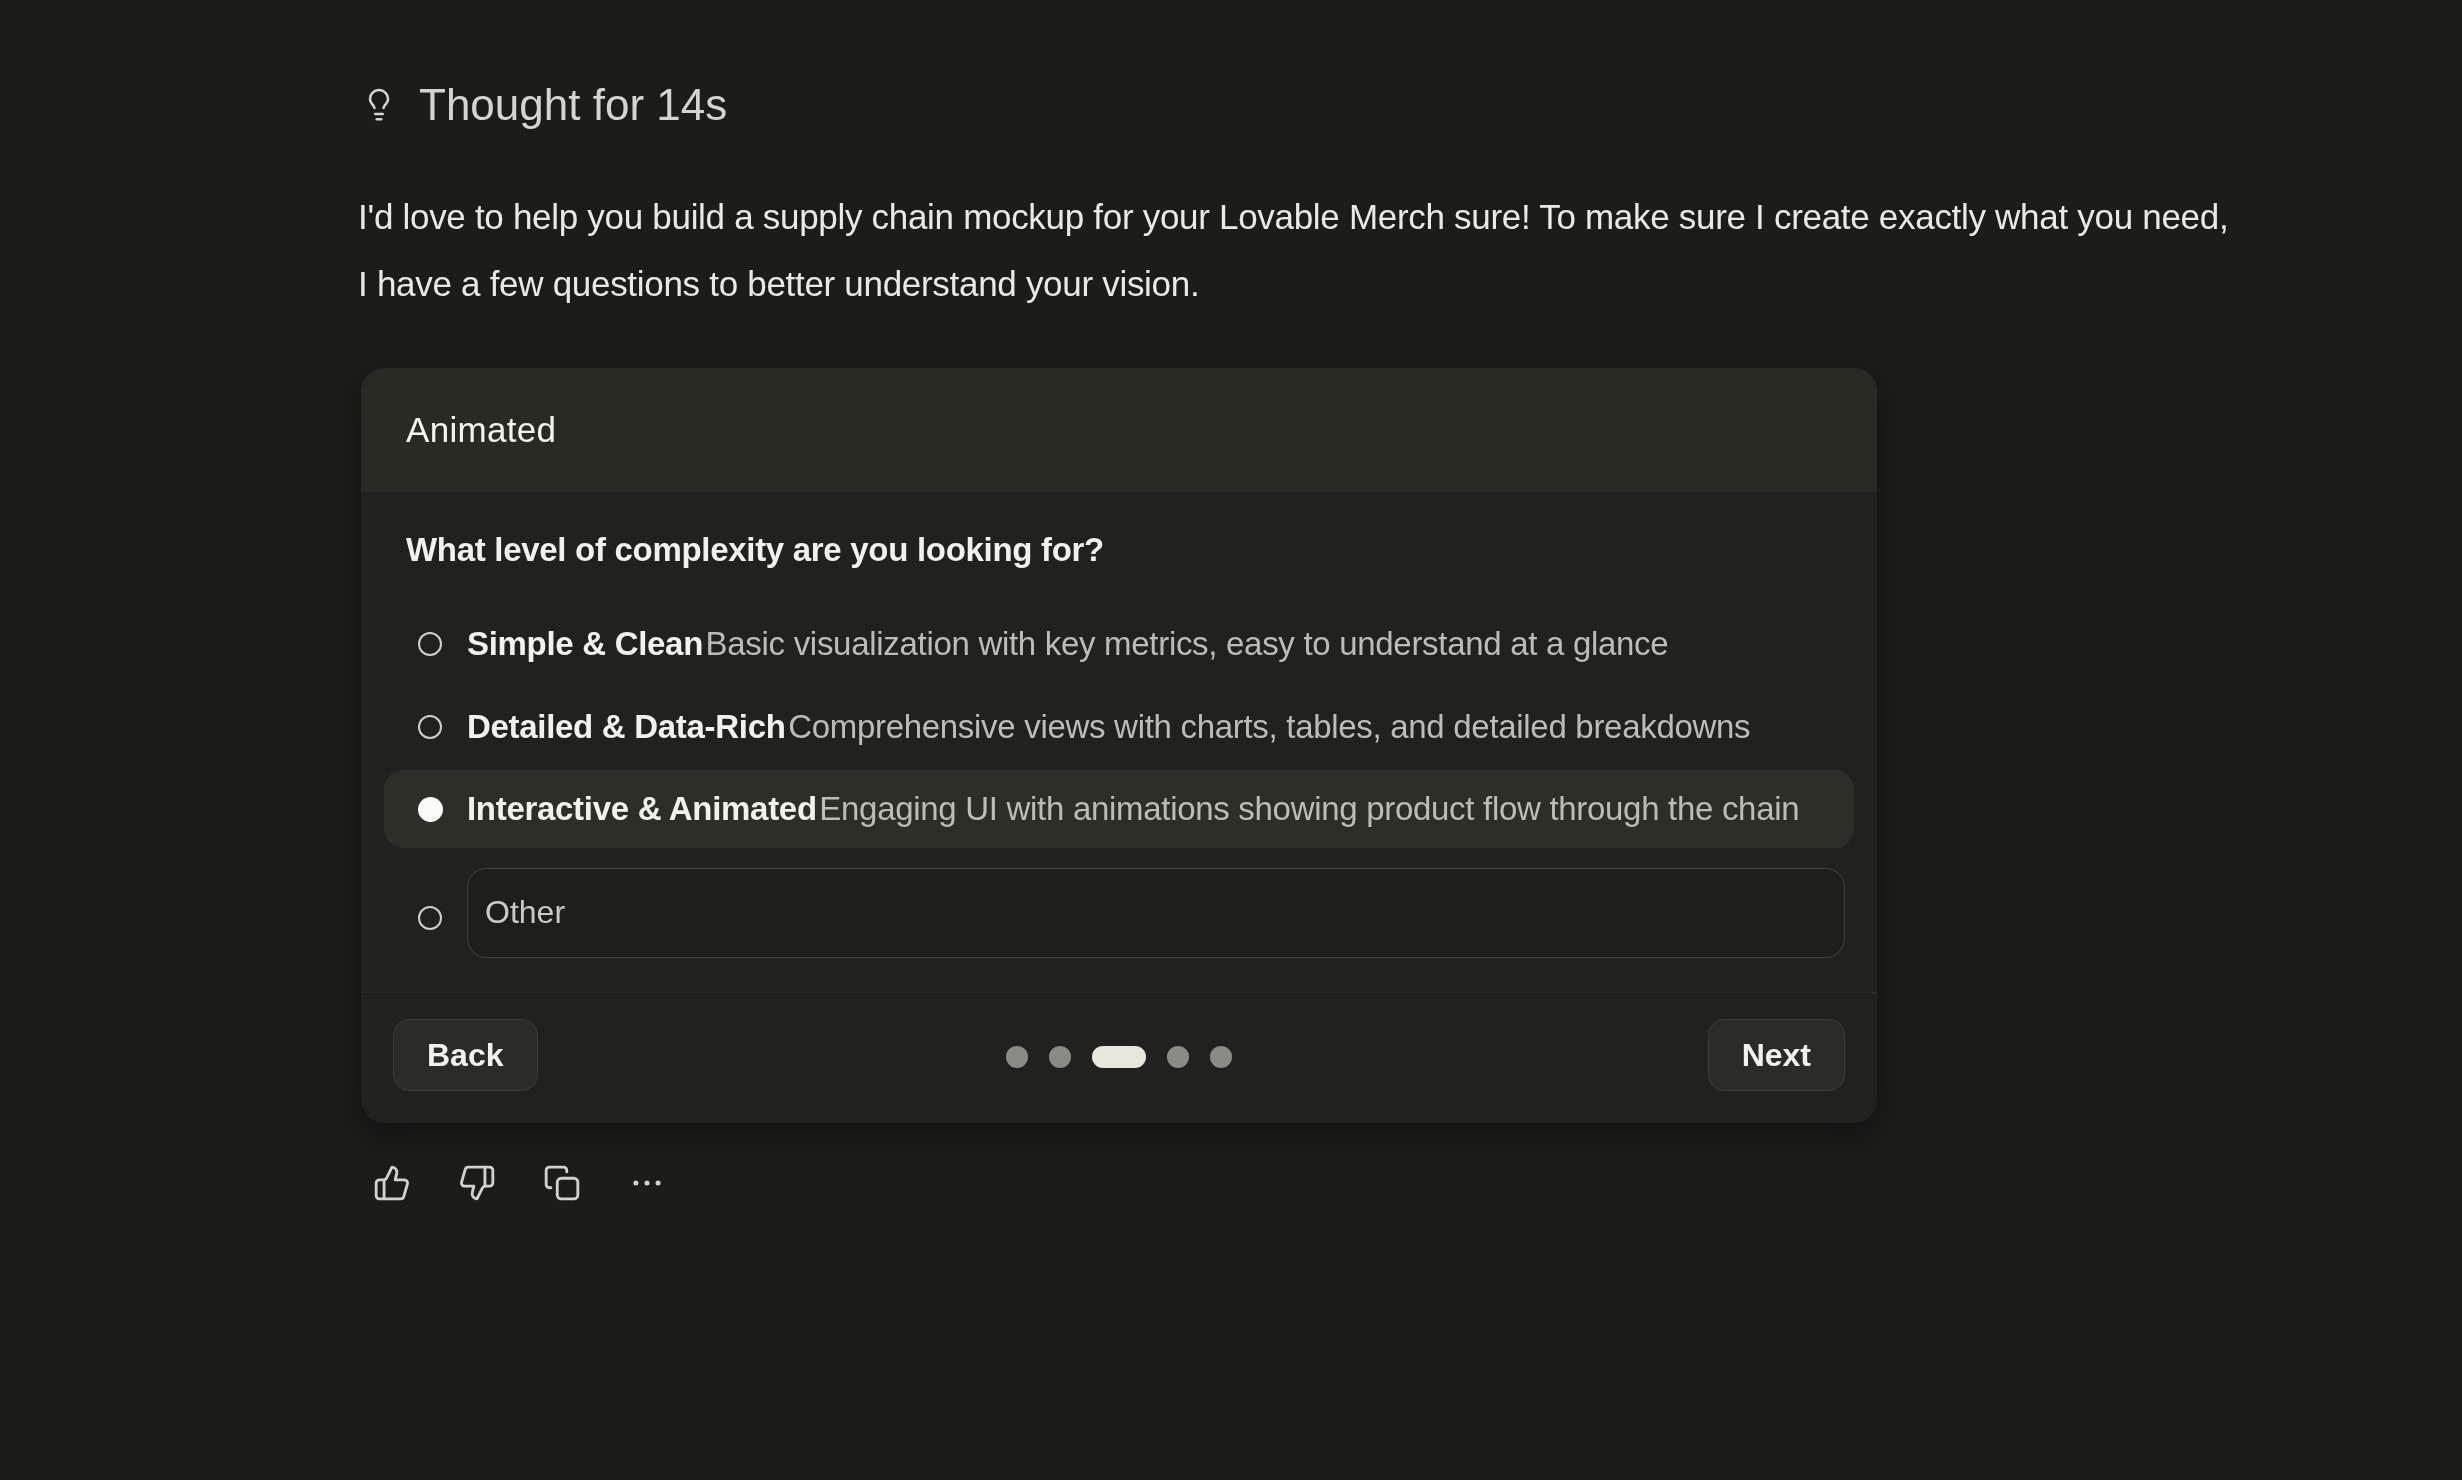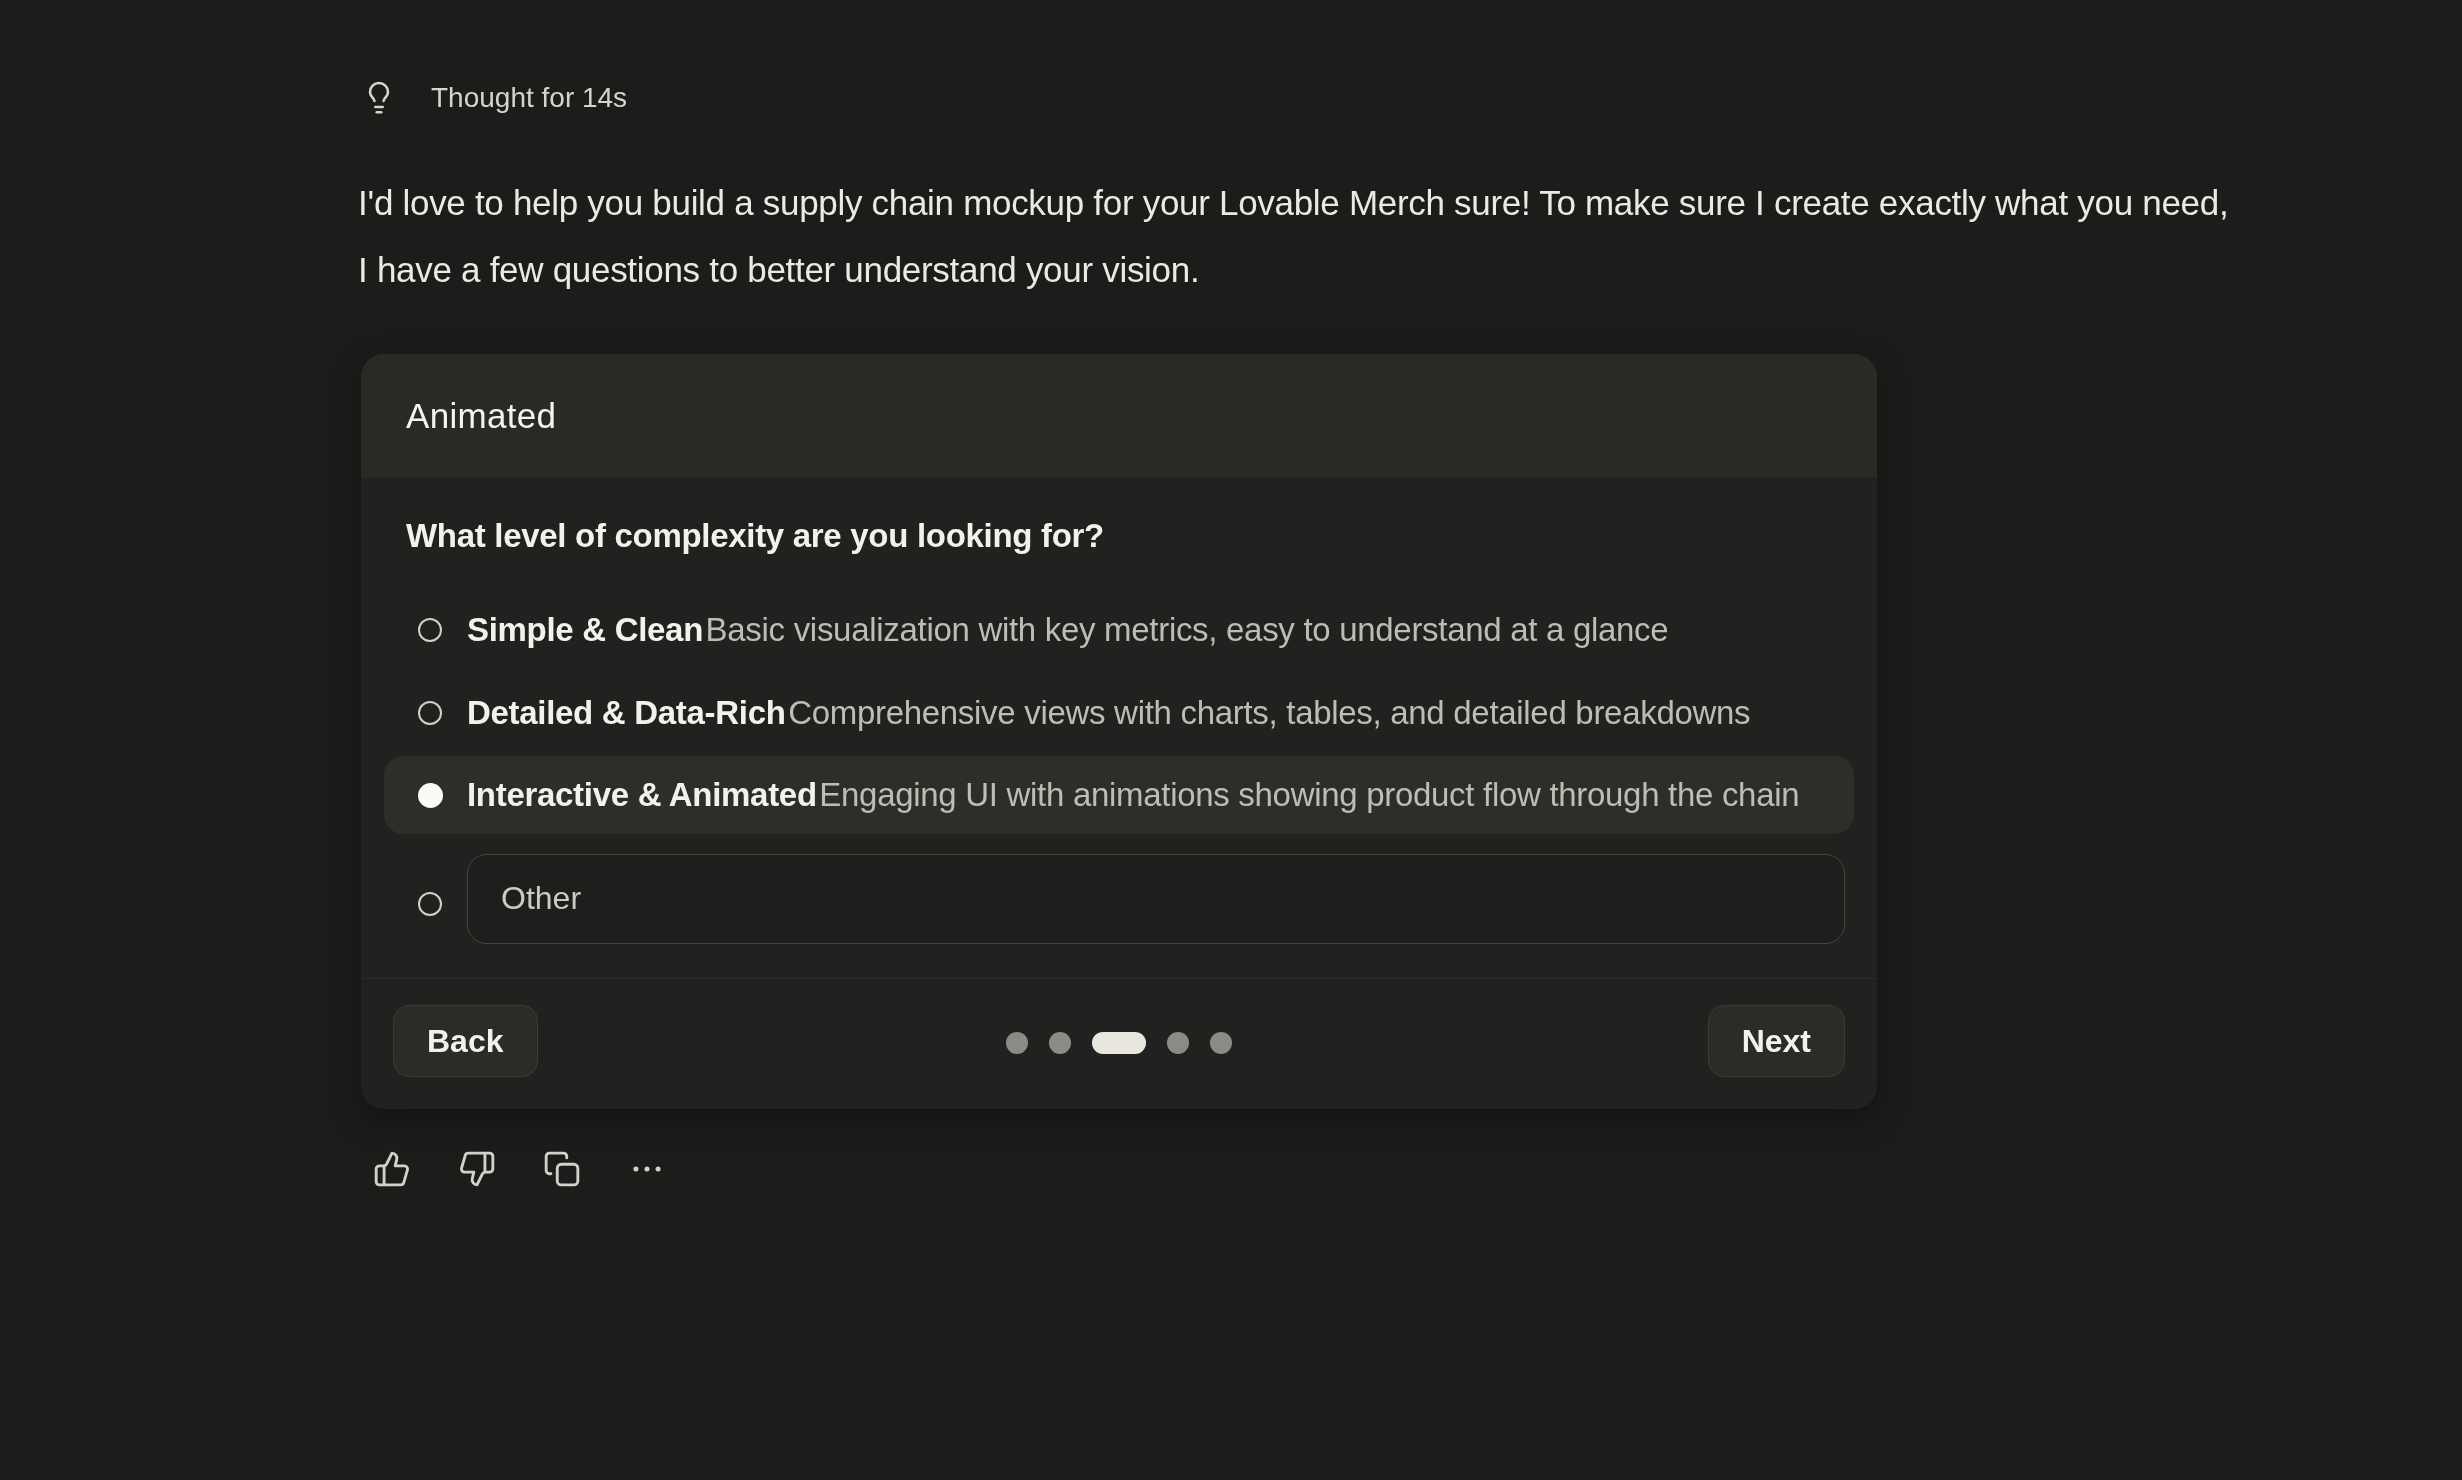--- a/index.html
+++ b/index.html
@@ -12,23 +12,23 @@
     color: #f2f2ed;
     position: relative;
   }
 
   .content { padding: 80px 0 0 361px; }
 
   
   .thought-row {
     display: flex;
     align-items: center;
-    gap: 34px;
+    gap: 22px;
     color: #d5d5cf;
-    font-size: 28px;
+    font-size: 44px;
   }
   .thought-row svg { width: 36px; height: 36px; display: block; }
 
   
   .message {
     margin-top: 53px;
     margin-left: -2.9px;
     width: 1874px;
     font-size: 35px;
     line-height: 67px;
@@ -106,21 +106,21 @@
     align-items: center;
     margin: 15px -22.4px 0;
     padding: 0 9.2px 0 22.4px;
   }
   .other-input {
     flex: 1;
     height: 90px;
     background: #1e1e1d;
     border: 1.7px solid #454540;
     border-radius: 19.5px;
-    padding: 0 33px;
+    padding: 0 17px;
     font-family: "Liberation Sans", "DejaVu Sans", sans-serif;
     font-size: 32px;
     color: #e5e5e0;
     outline: none;
   }
   .other-input::placeholder { color: #cbcbc5; opacity: 1; }
 
   .card-footer {
     position: relative;
     margin-top: 34px;

